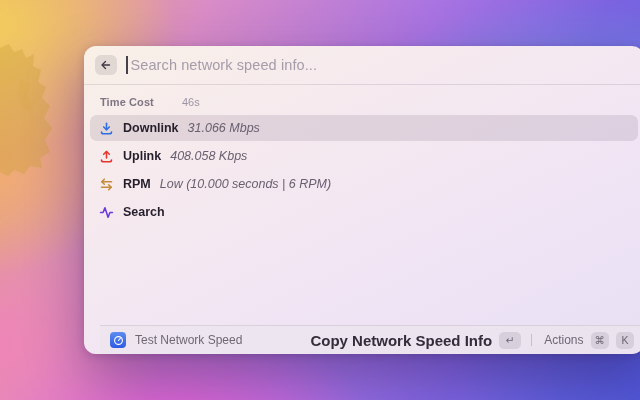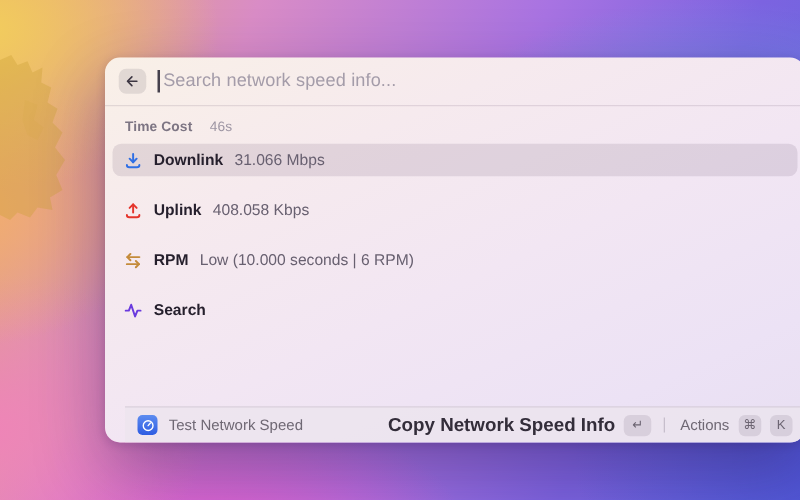--- a/index.html
+++ b/index.html
@@ -27,30 +27,30 @@
   .searchbar { height:38px; display:flex; align-items:center; padding:0 11px; gap:9px; }
   .back-btn { width:22px; height:20px; border-radius:6px; background:rgba(72,58,80,.13);
     display:flex; align-items:center; justify-content:center; flex:none; }
   .caret { width:1.5px; height:18px; background:#45404c; flex:none; }
   .search-placeholder { font-size:14.5px; color:#a49ca9; letter-spacing:.1px;
     white-space:nowrap; margin-left:-6px; }
 
   .hdiv { height:1px; background:rgba(64,44,74,.12); }
 
   .list { padding:5px 6px 0; }
-  .section-header { display:flex; align-items:center; gap:14px; padding:6px 10px 7px; }
+  .section-header { display:flex; align-items:center; gap:28px; padding:6px 10px 7px; }
   .section-title { font-size:11px; font-weight:700; color:#7d7583; letter-spacing:.1px; }
   .section-accessory { font-size:11px; color:#9d95a3; }
 
-  .row { height:26px; margin-bottom:14px; border-radius:7px;
+  .row { height:26px; margin-bottom:2px; border-radius:7px;
     display:flex; align-items:center; gap:9px; padding:0 9px; }
   .row.selected { background:rgba(82,62,92,.13); }
   .row-icon { flex:none; display:flex; }
   .row-title { font-size:12.5px; font-weight:700; color:#251f2c; white-space:nowrap; }
-  .row-value { font-size:12.5px; color:#686070; white-space:nowrap; }
+  .row-value { font-size:12.5px; color:#686070; white-space:nowrap;font-style:italic; }
 
   .footer { position:absolute; left:16px; right:0; bottom:0; height:29px;
     border-top:1px solid rgba(64,44,74,.11); background:rgba(235,228,237,.72);
     display:flex; align-items:center; padding:0 10px; gap:7px; }
   .app-icon { width:16px; height:16px; border-radius:4px; flex:none;
     background:linear-gradient(180deg,#5d8cf0,#2e5ce2);
     display:flex; align-items:center; justify-content:center; }
   .app-name { font-size:12px; color:#6f6874; margin-left:2px; }
   .footer-spacer { flex:1; }
   .primary-label { font-size:15px; font-weight:700; color:#332d3a; }

